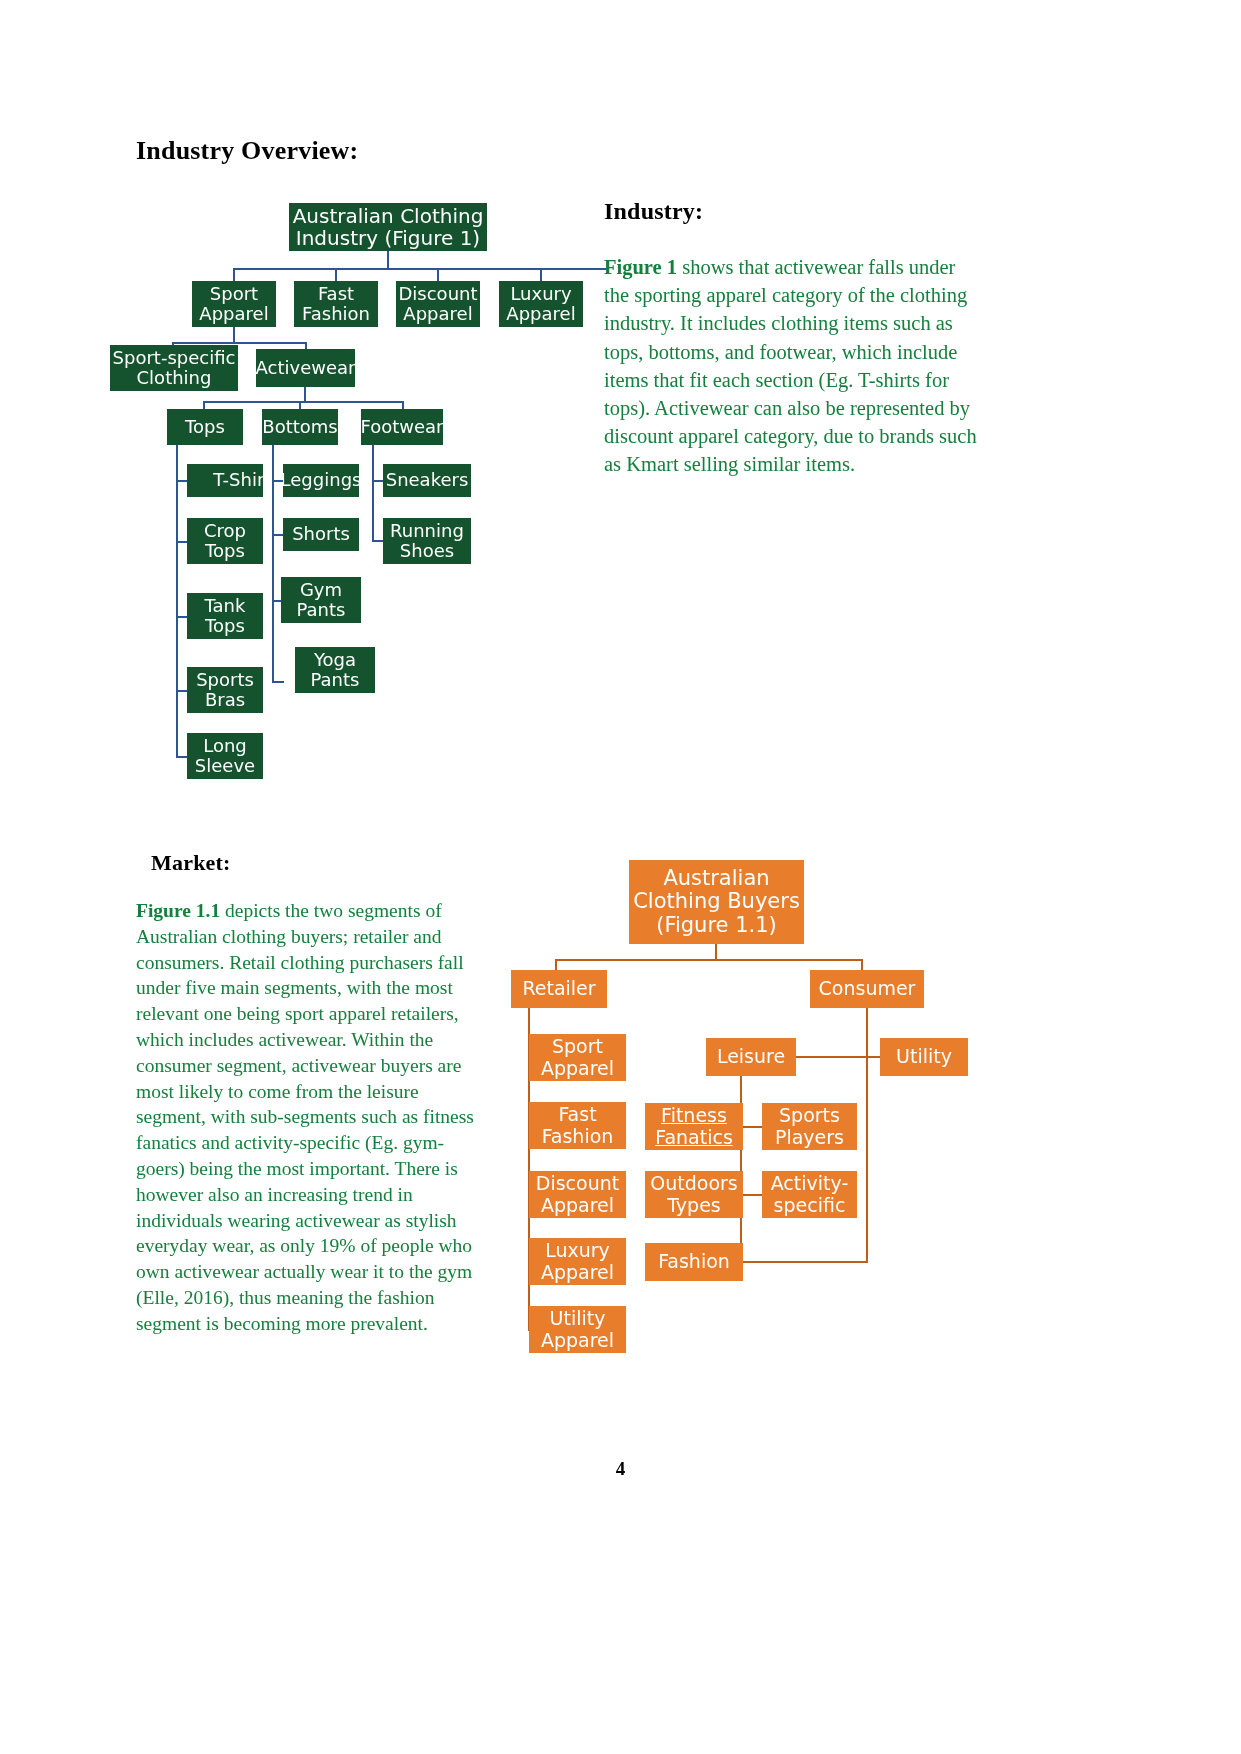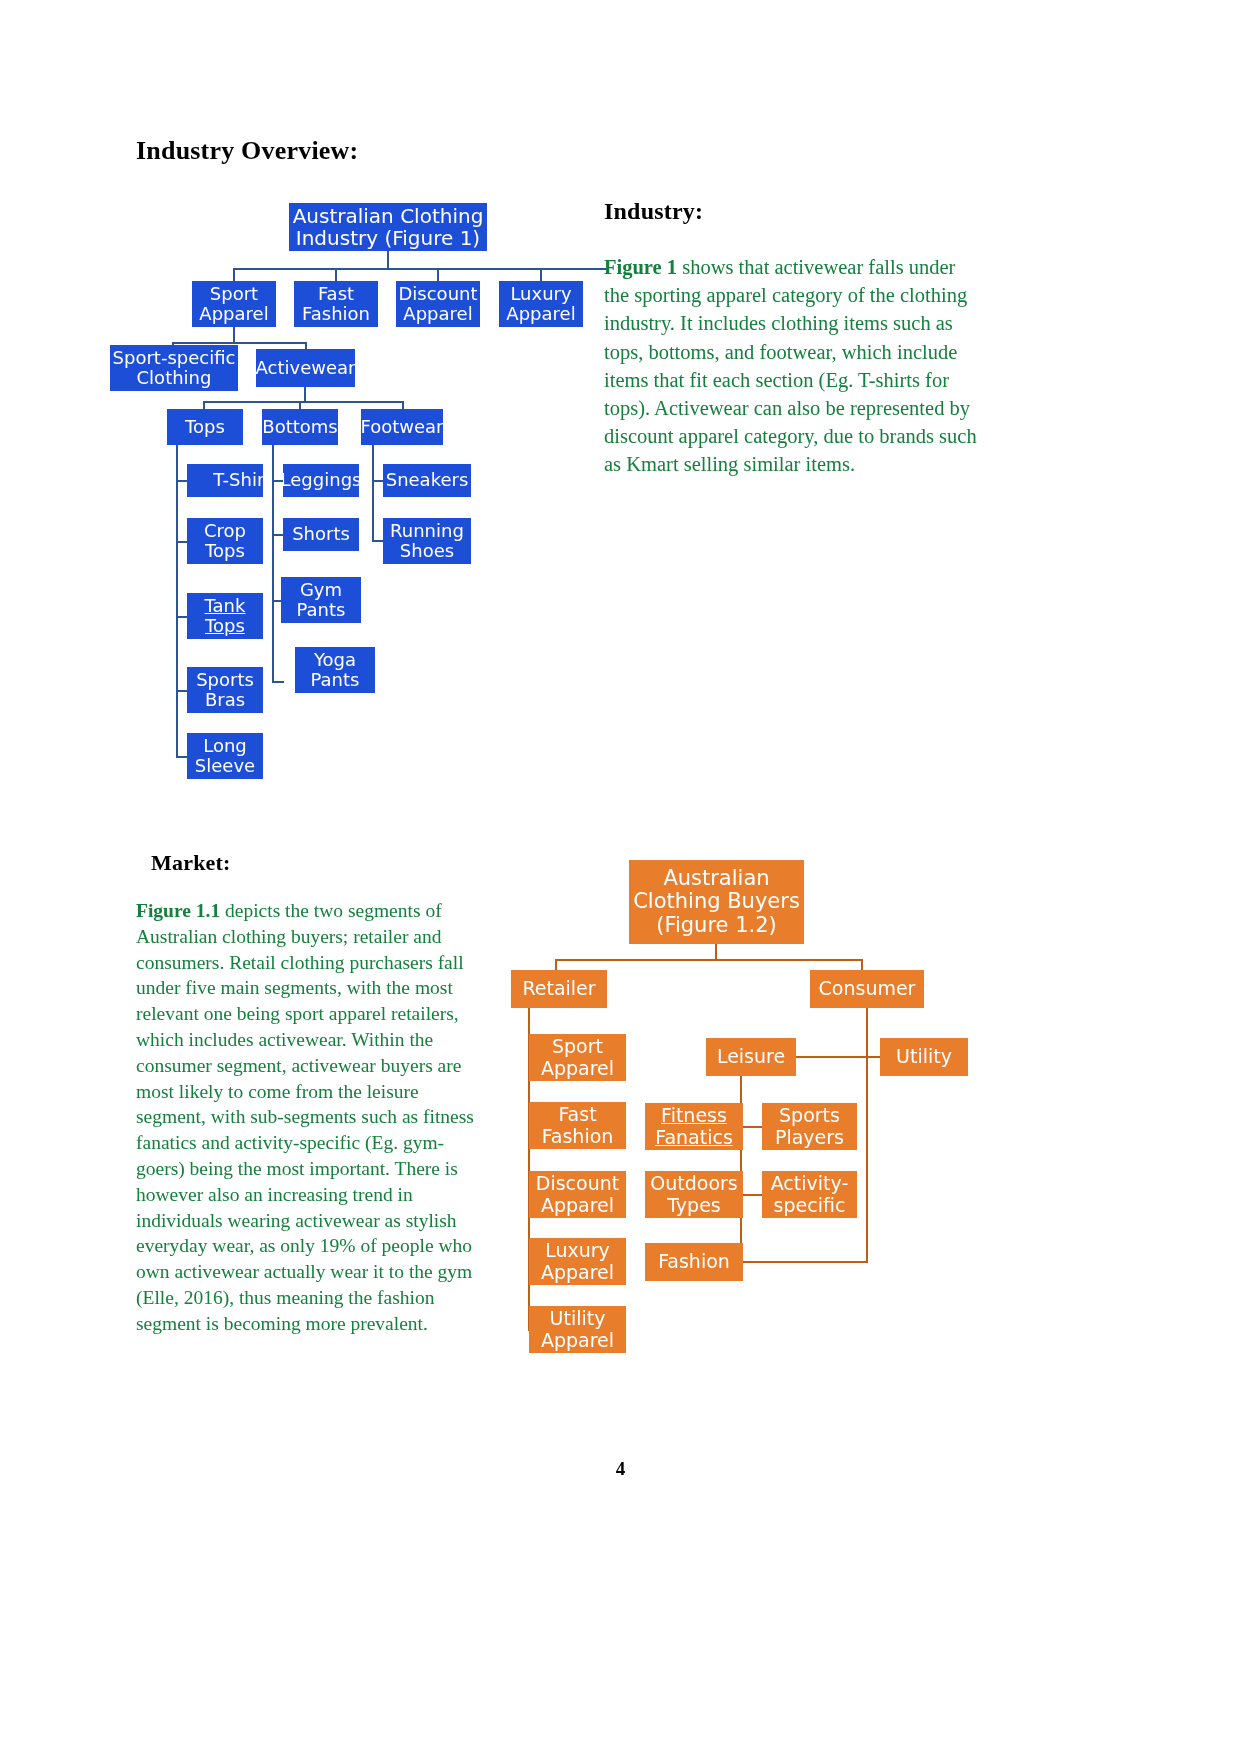--- a/index.html
+++ b/index.html
@@ -20,21 +20,21 @@
   
   .diagram{position:absolute;}
   .node{
     position:absolute;box-sizing:border-box;
     font-family:"DejaVu Sans","Liberation Sans",sans-serif;
     color:#ffffff;display:flex;align-items:center;justify-content:center;
     text-align:center;line-height:1.12;overflow:visible;white-space:nowrap;
   }
   .node span{display:block;}
   .clip{overflow:hidden;}
-  .blue{background:#1d4ed8;}
+  .blue{background:#14532d;}
   .orange{background:#E87D2B;}
   .ln{position:absolute;}
   .ln.blue-l{background:#2E5496;}
   .ln.orange-l{background:#C05E17;}
 
   .page-number{
     position:absolute;left:0;width:1241px;text-align:center;
     font-family:"Liberation Serif",serif;font-weight:bold;font-size:19px;
   }
 </style>
@@ -138,21 +138,21 @@
       <div>
           <span>T-Shirts</span>
         </div>
     </div>
     <div class="node blue clip" style="left:187px;top:518px;width:76px;height:46px;font-size:18px;">
       <div>
           <span>Crop</span>
       <span>Tops</span>
         </div>
     </div>
-    <div class="node blue clip" style="left:187px;top:593px;width:76px;height:46px;font-size:18px;text-decoration:underline;">
+    <div class="node blue clip" style="left:187px;top:593px;width:76px;height:46px;font-size:18px;">
       <div>
           <span>Tank</span>
       <span>Tops</span>
         </div>
     </div>
     <div class="node blue clip" style="left:187px;top:667px;width:76px;height:46px;font-size:18px;">
       <div>
           <span>Sports</span>
       <span>Bras</span>
         </div>
@@ -221,21 +221,21 @@
   <div class="body-text" style="left:136px;top:898px;width:345px;font-size:19.5px;line-height:25.8px;">
     <b class="lead">Figure 1.1</b><span> depicts the two segments of Australian clothing buyers; retailer and consumers. Retail clothing purchasers fall under five main segments, with the most relevant one being sport apparel retailers, which includes activewear. Within the consumer segment, activewear buyers are most likely to come from the leisure segment, with sub-segments such as fitness fanatics and activity-specific (Eg. gym-goers) being the most important. There is however also an increasing trend in individuals wearing activewear as stylish everyday wear, as only 19% of people who own activewear actually wear it to the gym (Elle, 2016), thus meaning the fashion segment is becoming more prevalent.</span>
   </div>
 
   <div class="diagram" style="left:0;top:0;width:1000px;height:1400px;">
 
     <div class="node orange clip" style="left:629px;top:860px;width:175px;height:84px;font-size:21px;">
       <div>
         <span>Australian</span>
         <span>Clothing Buyers</span>
-        <span>(Figure 1.2)</span>
+        <span>(Figure 1.1)</span>
       </div>
     </div>
 
     <div class="ln orange-l" style="left:715px;top:944px;width:2px;height:16px;"></div>
     <div class="ln orange-l" style="left:556px;top:959px;width:307px;height:2px;"></div>
     <div class="ln orange-l" style="left:555px;top:959px;width:2px;height:12px;"></div>
     <div class="ln orange-l" style="left:861px;top:959px;width:2px;height:12px;"></div>
 
     <div class="node orange clip" style="left:511px;top:970px;width:96px;height:38px;font-size:19px;">
       <div>

